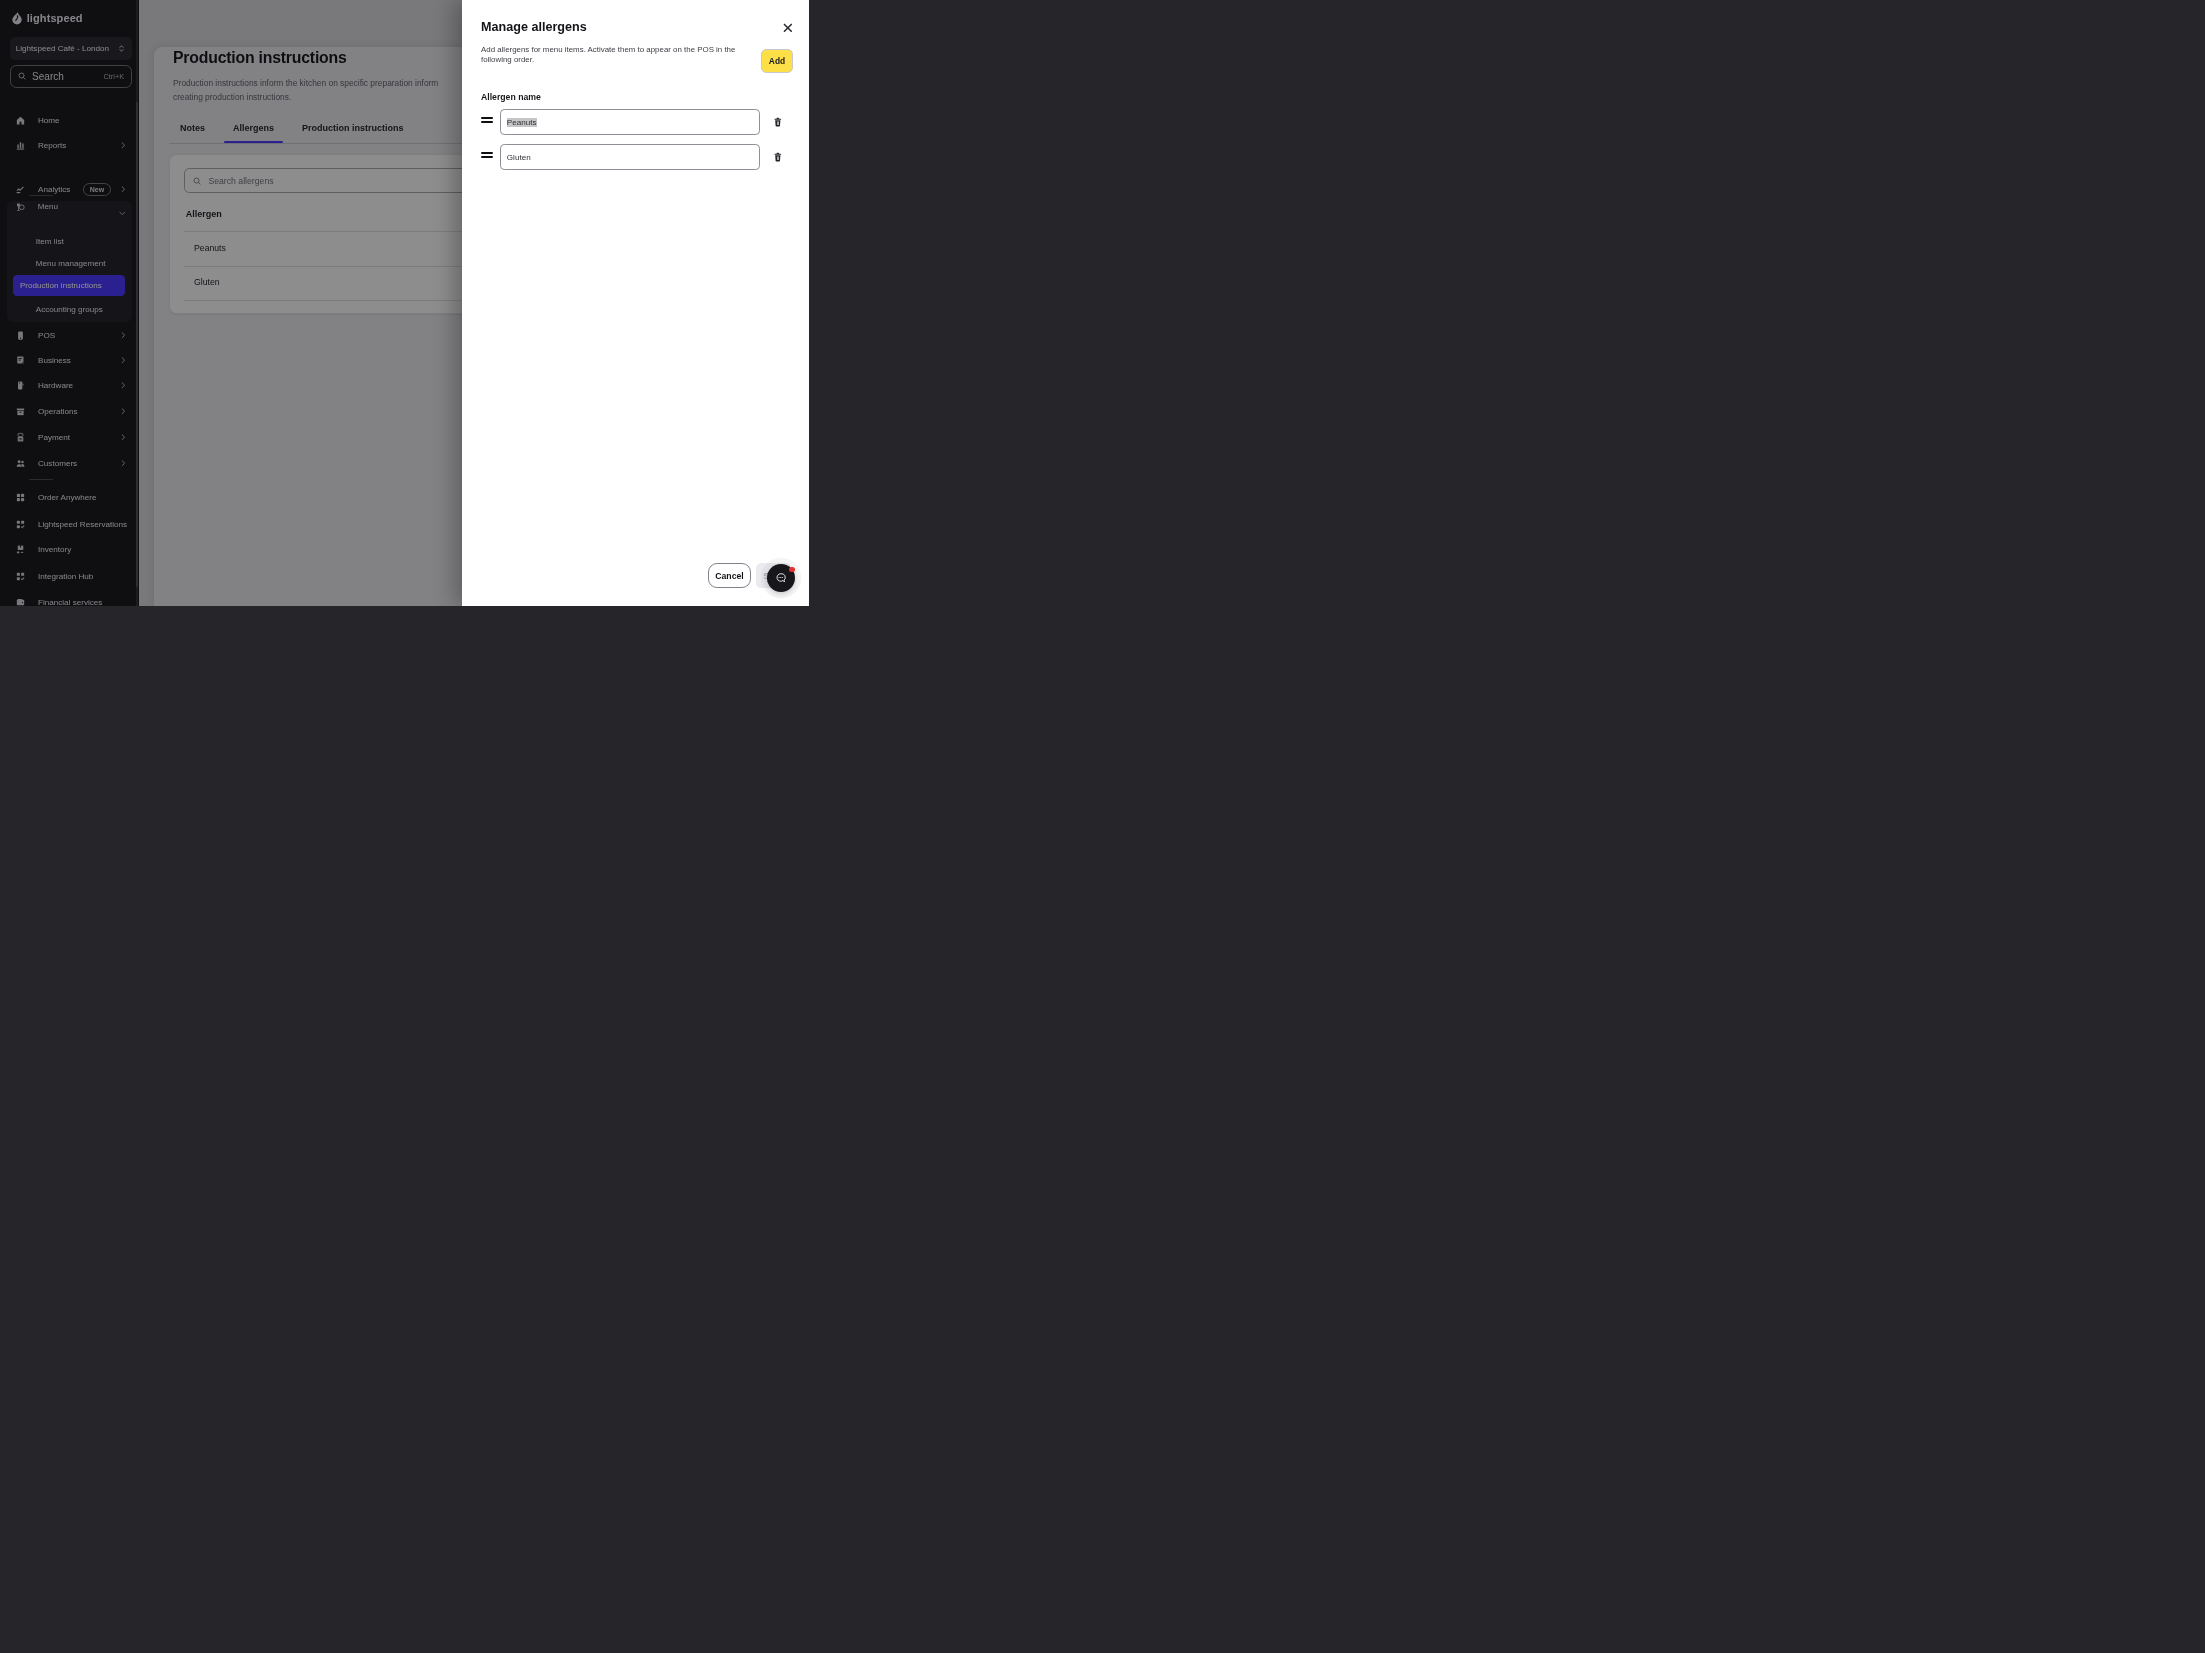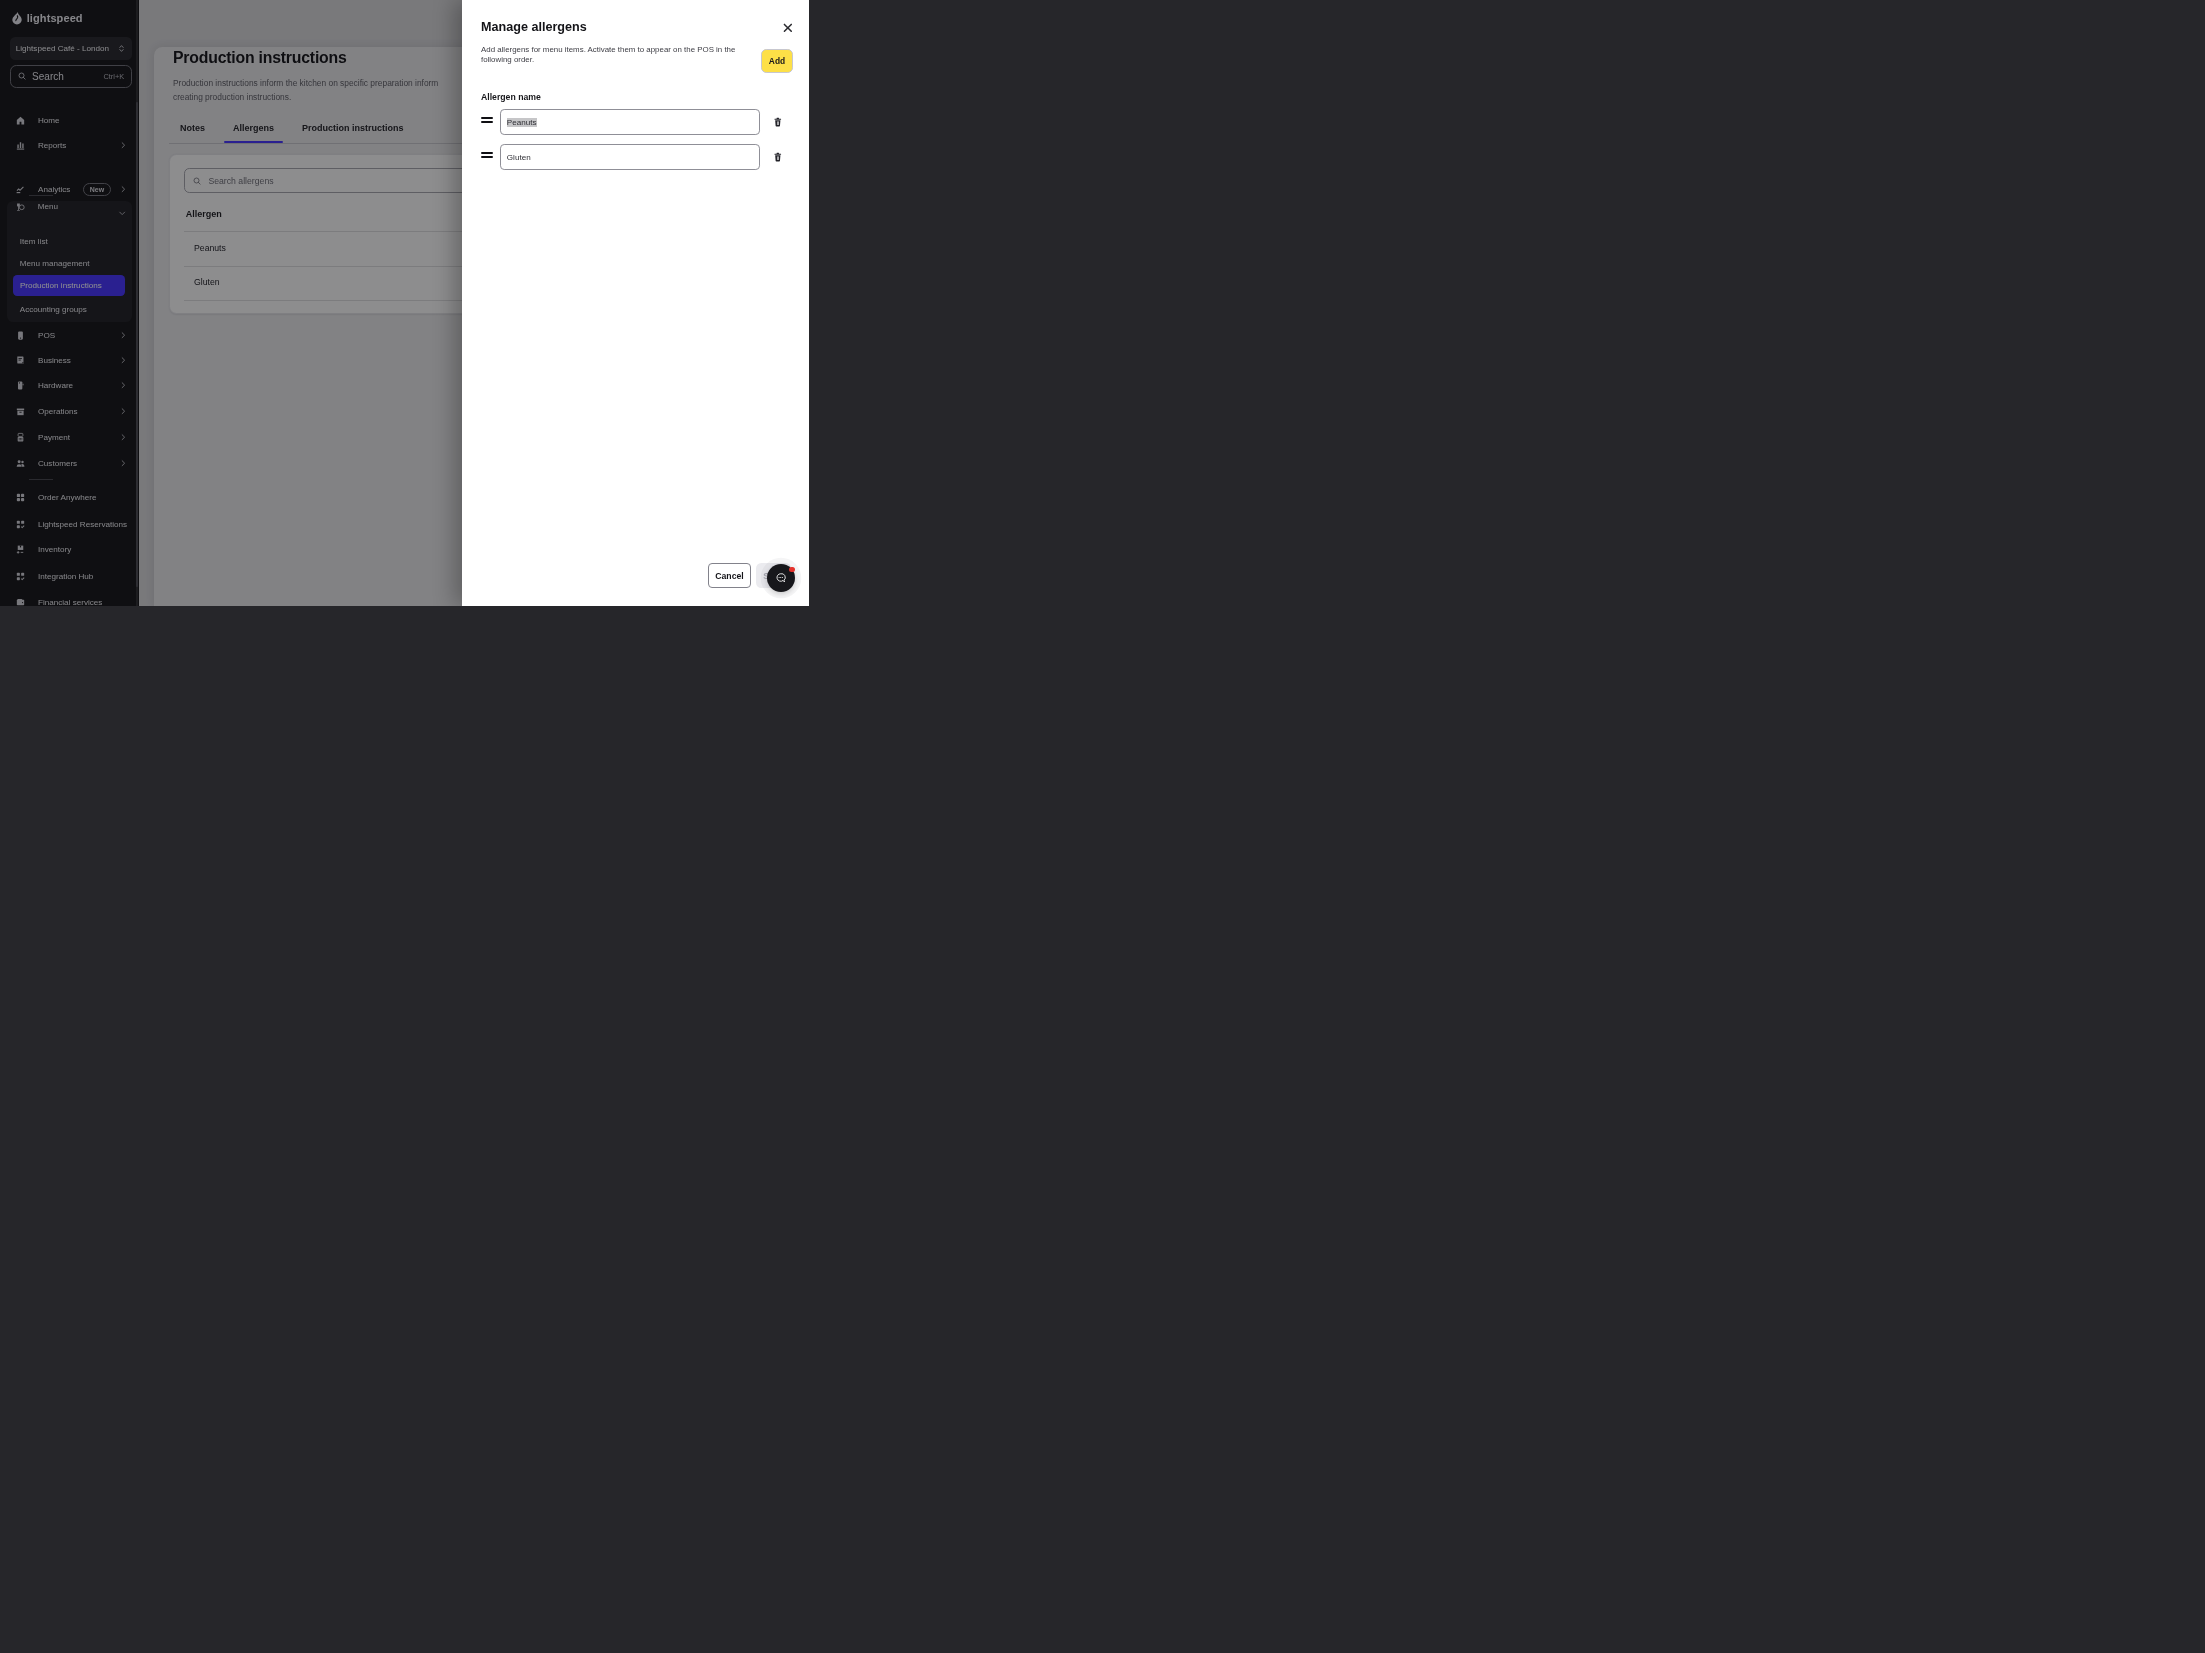--- a/index.html
+++ b/index.html
@@ -32,21 +32,21 @@
   .nchev svg { stroke:currentColor; }
   .badge { position:absolute; left:83px; height:13.7px; line-height:12px; padding:0 5.8px; border:0.8px solid #73737c;
            border-radius:7.4px; font-size:7px; font-weight:700; color:#dcdce2; }
   .sb-div { position:absolute; left:29px; width:24px; height:1.1px; background:#46464e; }
 
   .menu-group { position:absolute; left:6.8px; top:201px; width:125px; height:121px; background:#202025; border-radius:6.3px; }
   .mg-head { position:absolute; left:0; top:1.1px; width:125px; height:23px; cursor:pointer; }
   .mg-head .nicon { left:8.4px; }
   .mg-head .nlabel { left:31px; }
   .mg-head .nchev { left:111px; top:7.4px; }
-  .subrow { position:absolute; left:0; width:125px; height:22px; display:flex; align-items:center; cursor:pointer; }
+  .subrow { position:absolute; left:16px; width:125px; height:22px; display:flex; align-items:center; cursor:pointer; }
   .subrow .slabel { position:absolute; left:13px; font-size:8.1px; color:#e9e9ee; white-space:nowrap; }
   .subrow.sel { left:6.3px; width:112px; height:21px; background:#4635ff; border-radius:4.2px; }
   .subrow.sel .slabel { left:6.8px; color:#fff; }
 
   .sb-scroll-track { position:absolute; right:1.1px; top:0; bottom:0; width:2.1px; background:#2c2c31; }
   .sb-scroll-thumb { position:absolute; right:1.1px; top:102px; width:2.1px; height:485px; background:#4c4c54; border-radius:1.1px; }
 
   
   .main { position:absolute; left:139px; top:0; width:670px; height:606px; background:#d6d6d9; z-index:1; }
   .panel { position:absolute; left:14.7px; top:47px; right:0; bottom:0; background:#e7e7ea; border-top-left-radius:8.4px;
@@ -83,21 +83,21 @@
   .m-label { position:absolute; left:19px; top:92px; font-size:8.7px; font-weight:700; color:#17171b; }
   .m-row { position:absolute; left:0; width:347px; height:26px; }
   .handle { position:absolute; left:19.4px; top:7.9px; width:11.6px; cursor:grab; }
   .handle i { display:block; width:11.6px; height:1.8px; border-radius:1.1px; background:#0f0f13; margin-bottom:2.6px; }
   .m-input { position:absolute; left:38px; top:0; width:260px; height:26px; border:0.5px solid #8f8f97; border-radius:4.2px;
              background:#fff; display:flex; align-items:center; padding:0 5.8px; font-size:8.1px; color:#2f2f35; cursor:text; }
   .m-input .sel { background:#c6c6c8; }
   .m-trash { position:absolute; left:310px; top:6.8px; width:11.6px; height:12.6px; background:none; border:none; cursor:pointer; }
   .m-trash svg { fill:#222228; }
   .m-cancel { position:absolute; left:246px; top:563px; width:43px; height:25px; background:#fff; border:1.1px solid #82828b;
-              border-radius:4px; font-size:8.7px; font-weight:700; color:#141418; cursor:pointer; font-family:"Liberation Sans",sans-serif; }
+              border-radius:9px; font-size:8.7px; font-weight:700; color:#141418; cursor:pointer; font-family:"Liberation Sans",sans-serif; }
   .m-save { position:absolute; left:294px; top:563px; width:35px; height:25px; background:#ebebef; border:none;
             border-radius:5.3px; font-size:8.7px; font-weight:700; color:#a9a9b2; cursor:default; font-family:"Liberation Sans",sans-serif; }
 
   
   .chatfab { position:absolute; left:767px; top:564px; width:28px; height:28px; border-radius:50%; background:#17171b;
              z-index:40; display:flex; align-items:center; justify-content:center; cursor:pointer; border:none;
              box-shadow:0 0 0 6.3px rgba(90,90,100,0.06), 0 2.1px 5.3px rgba(0,0,0,.18); }
   .chatdot { position:absolute; left:22px; top:2.6px; width:5.8px; height:5.8px; border-radius:50%; background:#e5322c; }
 </style>
 </head>

